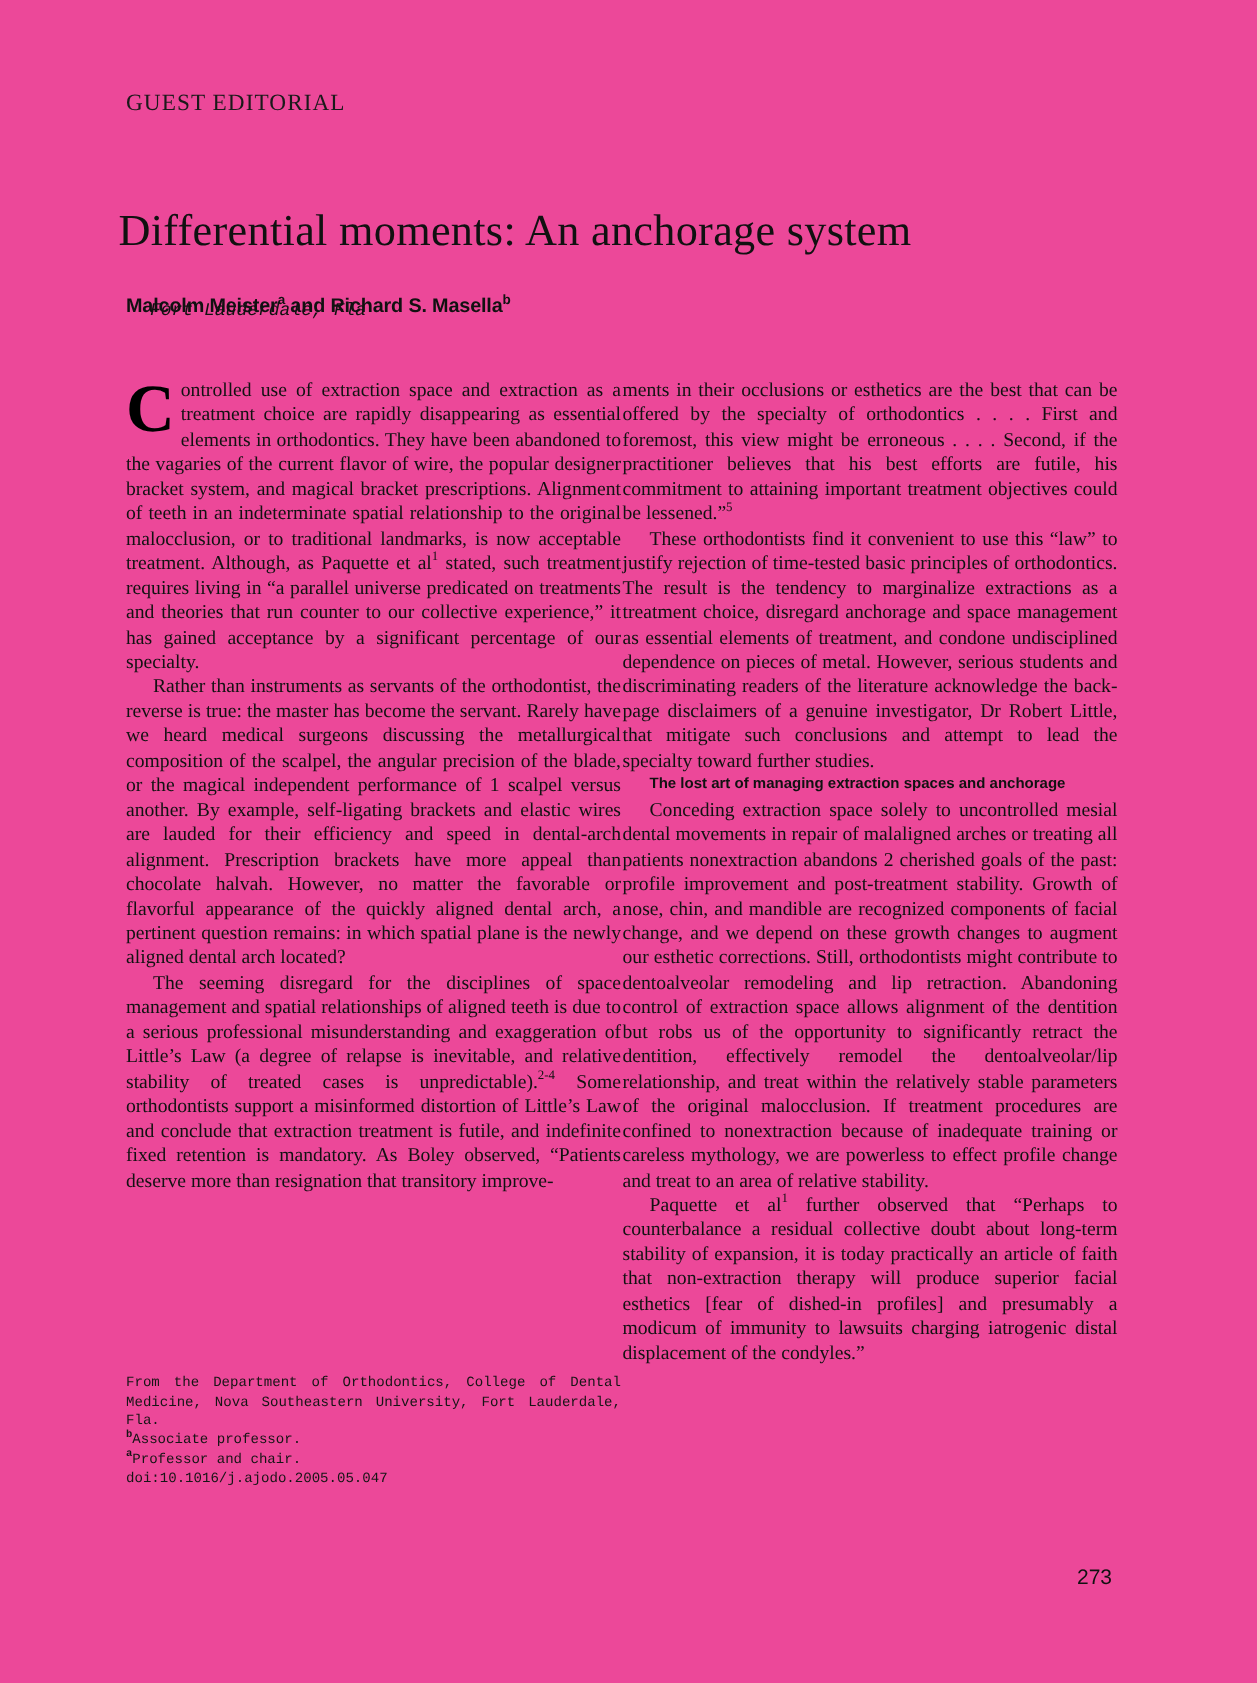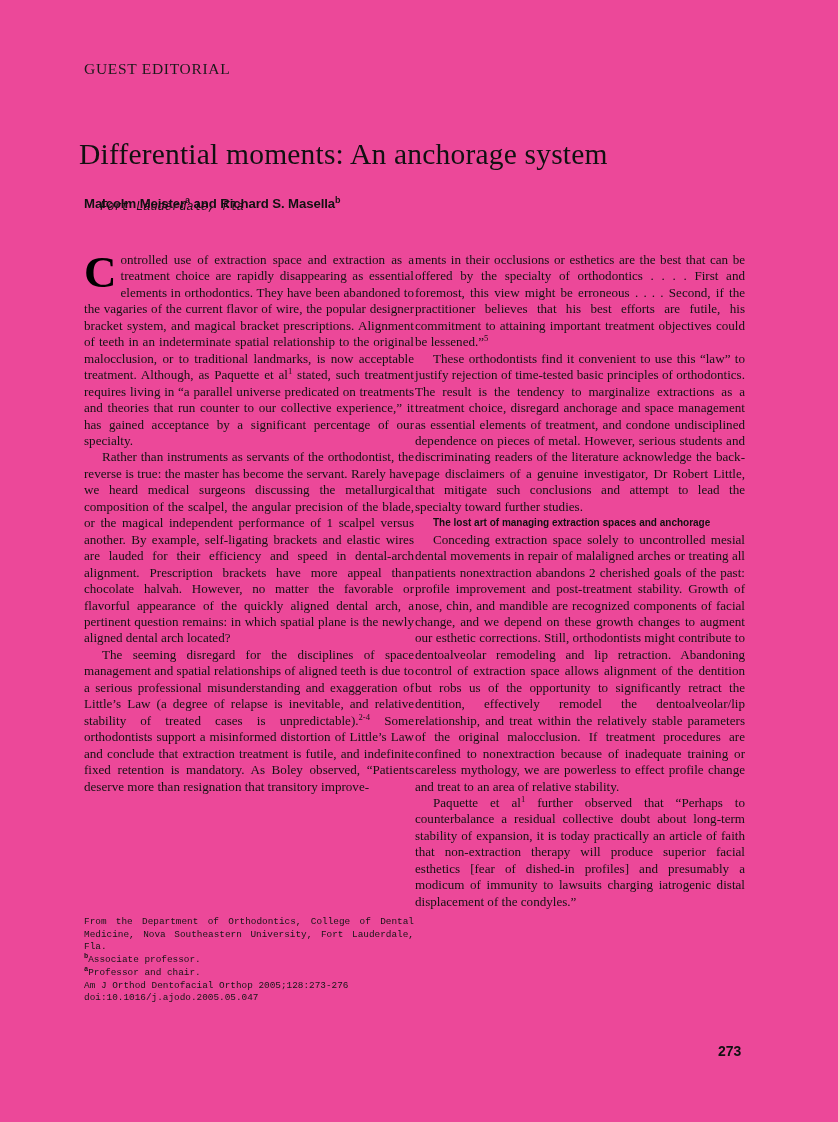--- a/index.html
+++ b/index.html
@@ -139,21 +139,21 @@
     line-height: 0;
     font-weight: bold;
   }
 
   .page-number {
     position: absolute;
     left: 718px;
     top: 1043px;
     font-family: "Liberation Sans", sans-serif;
     font-size: 14px;
-    font-weight: bold;
+    font-weight: normal;
     color: #111111;
   }
 </style>
 </head>
 <body>
 
 <div class="page">
 
   <div class="kicker">GUEST EDITORIAL</div>
 
@@ -182,19 +182,18 @@
 
     <p>Conceding extraction space solely to uncontrolled mesial dental movements in repair of malaligned arches or treating all patients nonextraction abandons 2 cherished goals of the past: profile improvement and post-treatment stability. Growth of nose, chin, and mandible are recognized components of facial change, and we depend on these growth changes to augment our esthetic corrections. Still, orthodontists might contribute to dentoalveolar remodeling and lip retraction. Abandoning control of extraction space allows alignment of the dentition but robs us of the opportunity to significantly retract the dentition, effectively remodel the dentoalveolar/lip relationship, and treat within the relatively stable parameters of the original malocclusion. If treatment procedures are confined to nonextraction because of inadequate training or careless mythology, we are powerless to effect profile change and treat to an area of relative stability.</p>
 
     <p><span>Paquette et al</span><sup class="ref">1</sup><span> further observed that “Perhaps to counterbalance a residual collective doubt about long-term stability of expansion, it is today practically an article of faith that non-extraction therapy will produce superior facial esthetics [fear of dished-in profiles] and presumably a modicum of immunity to lawsuits charging iatrogenic distal displacement of the condyles.”</span></p>
   </div>
 
   <div class="footnotes">
     <p>From the Department of Orthodontics, College of Dental Medicine, Nova Southeastern University, Fort Lauderdale, Fla.</p>
     <p class="nojust"><sup>b</sup><span>Associate professor.</span></p>
     <p class="nojust"><sup>a</sup><span>Professor and chair.</span></p>
-    <p class="nojust">Am J Orthod Dentofacial Orthop 2005;128:273-276</p>
     <p class="nojust">doi:10.1016/j.ajodo.2005.05.047</p>
   </div>
 
   <div class="page-number">273</div>
 
 </div>
 
 </body></html>

